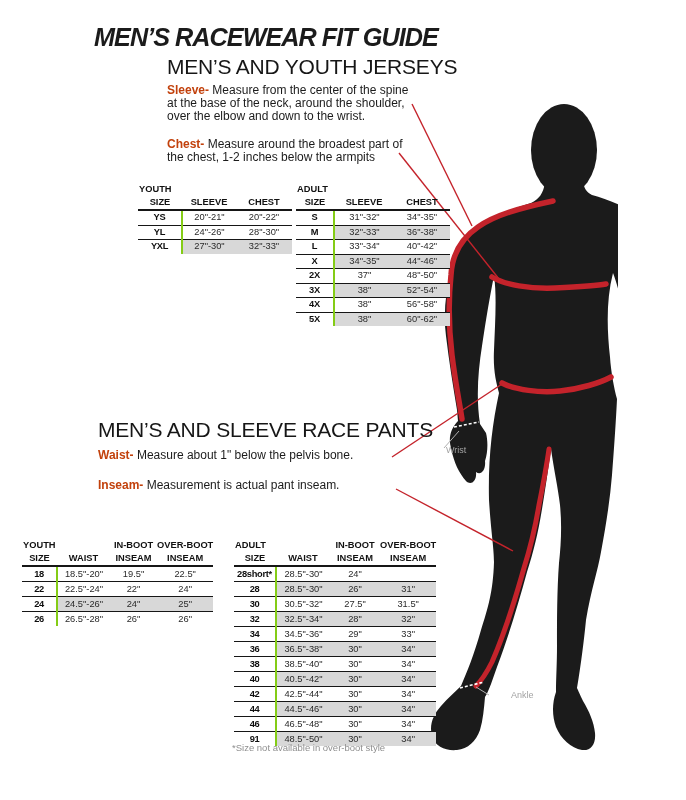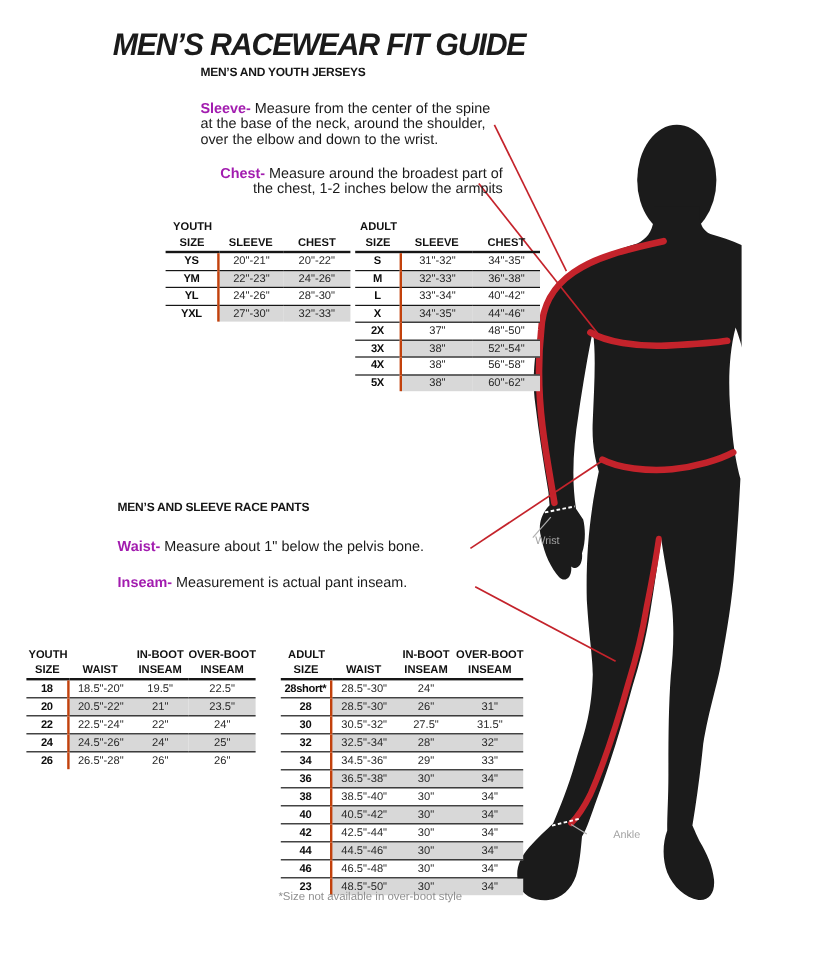--- a/index.html
+++ b/index.html
@@ -4,36 +4,36 @@
 <style>
   html,body{margin:0;padding:0;background:#ffffff;}
   .page{position:relative;width:618px;height:800px;overflow:hidden;
         font-family:"Liberation Sans",sans-serif;color:#1b1b1b;background:#fff;}
   .abs{position:absolute;}
   .layer{position:absolute;left:0;top:0;z-index:0;}
   .content{z-index:2;}
 
   .title{font-size:26px;font-weight:bold;font-style:italic;letter-spacing:-1px;
          white-space:nowrap;color:#1b1b1b;transform:scaleX(.97);transform-origin:left;}
-  .section-head{font-size:10px;font-weight:bold;letter-spacing:-0.2px;white-space:nowrap;color:#161616;}
+  .section-head{font-size:21px;font-weight:normal;letter-spacing:-0.2px;white-space:nowrap;color:#161616;}
   .para{font-size:12px;line-height:13px;color:#1b1b1b;}
-  .para .lead{font-weight:bold;color:#a21caf;}
+  .para .lead{font-weight:bold;color:#c2410c;}
   .oneline{white-space:nowrap;}
   .muted-label{font-size:9px;color:#a3a3a3;margin-left:20px;}
   .footnote{font-size:9.5px;color:#8f8f8f;white-space:nowrap;}
 
   .fit-table{border-collapse:collapse;table-layout:fixed;}
   .fit-table th{font-size:9.3px;font-weight:bold;color:#111;padding:0;text-align:center;
                 vertical-align:bottom;white-space:nowrap;}
   .fit-table tr.h1 th{height:13px;line-height:12px;}
-  .fit-table tr.h1 th.grp{text-align:center;padding-left:1px;}
+  .fit-table tr.h1 th.grp{text-align:left;padding-left:1px;}
   .fit-table tr.h2 th{height:14px;line-height:14px;border-bottom:2px solid #161616;}
   .fit-table td{font-size:9.3px;text-align:center;padding:0;border-bottom:1px solid #161616;
                 color:#2a2a2a;white-space:nowrap;}
-  .fit-table td.size{font-weight:bold;color:#0d0d0d;border-right:2px solid #c2410c;letter-spacing:-0.3px;}
+  .fit-table td.size{font-weight:bold;color:#0d0d0d;border-right:2px solid #84cc16;letter-spacing:-0.3px;}
   .fit-table tr.shade td.val{background:#d8d8d8;}
   .fit-table tr.lastrow td{border-bottom:none;}
   .jersey td{height:13.5px;line-height:13.5px;}
   .pants td{height:14px;line-height:14px;}
 </style>
 </head>
 <body>
 
 <div class="page">
 
@@ -118,21 +118,21 @@
   </svg>
 
   <div class="abs content title" style="left:94px;top:22px;">MEN’S RACEWEAR FIT GUIDE</div>
 
   <div class="abs content section-head" style="left:167px;top:55px;">MEN’S AND YOUTH JERSEYS</div>
 
   <div class="abs content para" style="left:167px;top:84px;width:252px;">
     <span class="lead">Sleeve-</span><span> Measure from the center of the spine at the base of the neck, around the shoulder, over the elbow and down to the wrist.</span>
   </div>
 
-  <div class="abs content para" style="left:167px;top:138px;width:252px;text-align:right;">
+  <div class="abs content para" style="left:167px;top:138px;width:252px;">
     <span class="lead">Chest-</span><span> Measure around the broadest part of the chest, 1-2 inches below the armpits</span>
   </div>
 
   <div class="abs content" style="left:138px;top:182px;">
       <table class="fit-table jersey">
         <colgroup>
           <col style="width: 44px;">
           <col style="width: 54px;">
           <col style="width: 56px;">
         </colgroup>
@@ -146,25 +146,20 @@
             <th>SIZE</th>
             <th>SLEEVE</th>
             <th>CHEST</th>
           </tr>
         </thead>
         <tbody>
           <tr>
             <td class="size">YS</td>
             <td class="val">20"-21"</td>
             <td class="val">20"-22"</td>
-          </tr>
-          <tr class="shade">
-            <td class="size">YM</td>
-            <td class="val">22"-23"</td>
-            <td class="val">24"-26"</td>
           </tr>
           <tr>
             <td class="size">YL</td>
             <td class="val">24"-26"</td>
             <td class="val">28"-30"</td>
           </tr>
           <tr class="shade lastrow">
             <td class="size">YXL</td>
             <td class="val">27"-30"</td>
             <td class="val">32"-33"</td>
@@ -269,26 +264,20 @@
             <th>INSEAM</th>
           </tr>
         </thead>
         <tbody>
           <tr>
             <td class="size">18</td>
             <td class="val">18.5"-20"</td>
             <td class="val">19.5"</td>
             <td class="val">22.5"</td>
           </tr>
-          <tr class="shade">
-            <td class="size">20</td>
-            <td class="val">20.5"-22"</td>
-            <td class="val">21"</td>
-            <td class="val">23.5"</td>
-          </tr>
           <tr>
             <td class="size">22</td>
             <td class="val">22.5"-24"</td>
             <td class="val">22"</td>
             <td class="val">24"</td>
           </tr>
           <tr class="shade">
             <td class="size">24</td>
             <td class="val">24.5"-26"</td>
             <td class="val">24"</td>
@@ -387,21 +376,21 @@
             <td class="val">30"</td>
             <td class="val">34"</td>
           </tr>
           <tr>
             <td class="size">46</td>
             <td class="val">46.5"-48"</td>
             <td class="val">30"</td>
             <td class="val">34"</td>
           </tr>
           <tr class="shade lastrow">
-            <td class="size">23</td>
+            <td class="size">91</td>
             <td class="val">48.5"-50"</td>
             <td class="val">30"</td>
             <td class="val">34"</td>
           </tr>
         </tbody>
       </table>
     </div>
 
   <div class="abs content footnote" style="left:232px;top:742px;">*Size not available in over-boot style</div>
 

